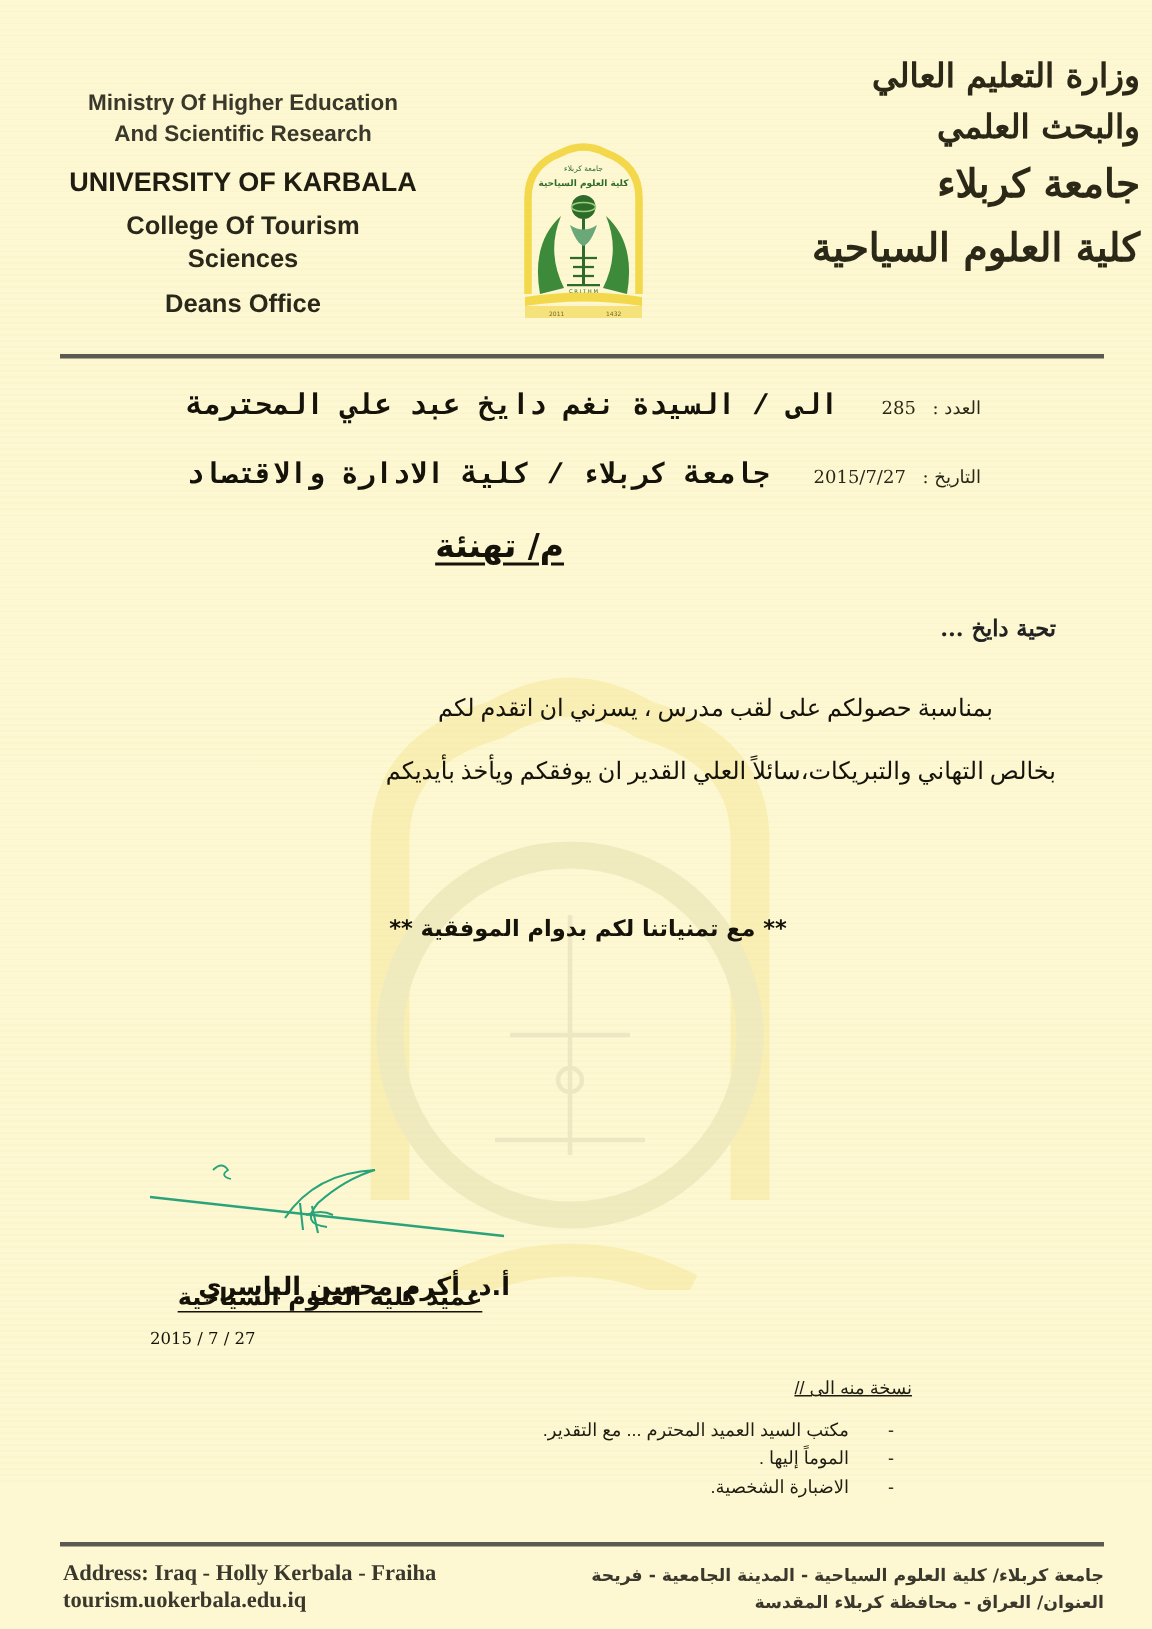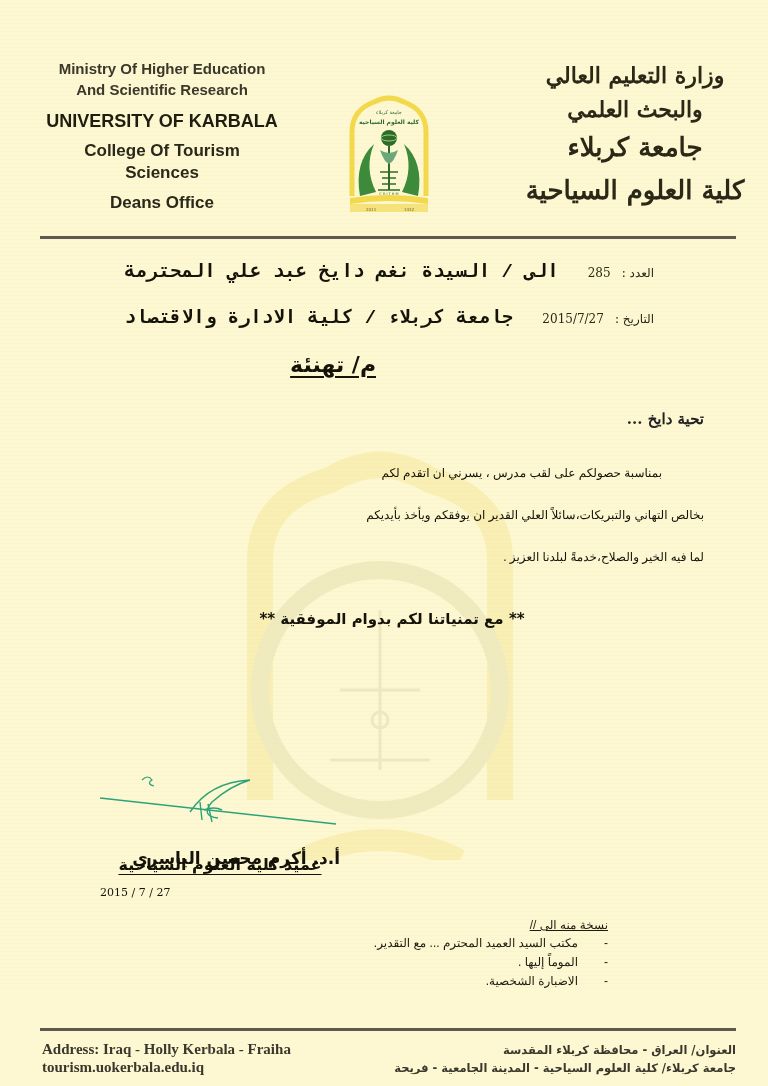--- a/index.html
+++ b/index.html
@@ -26,22 +26,22 @@
   .hdr-en .l3 { font-size: 18px; margin-top: 10px; line-height: 22px; color:#1f1d12; }
   .hdr-en .l4 { font-size: 17px; margin-top: 8px; line-height: 22px; color:#2a281a; }
   .hdr-en .l5 { font-size: 17px; margin-top: 8px; line-height: 22px; color:#2a281a; }
 
   
   .logo {
     position: absolute; left: 346px; top: 92px; width: 86px; height: 122px;
   }
   
   .hdr-ar {
-    position: absolute; left: 510px; top: 58px; width: 250px;
-    direction: rtl; text-align: center; color: #2b2818;
+    position: absolute; left: 510px; top: 34px; width: 250px;
+    direction: rtl; color: #2b2818;
     font-family: "DejaVu Serif", serif;
   }
   .hdr-ar .a1 { font-size: 22px; line-height: 34px; font-weight: bold; letter-spacing: -0.5px; }
   .hdr-ar .a2 { font-size: 26px; line-height: 42px; font-weight: bold; }
   .hdr-ar .a3 { font-size: 26px; line-height: 44px; font-weight: bold; }
   .hdr-ar .a4 { font-size: 20px; line-height: 32px; font-weight: bold; }
 
   .rule-top {
     position: absolute; left: 40px; top: 236px; width: 696px; height: 3px;
     background: #5c5a50;
@@ -66,21 +66,21 @@
     font-family: "DejaVu Sans", sans-serif; font-weight: bold; font-size: 22px; color:#151309;
     text-decoration: underline; text-underline-offset: 4px;
   }
 
   .greeting {
     position: absolute; right: 64px; top: 410px; direction: rtl;
     font-family: "DejaVu Serif", serif; font-size: 15px; font-weight: bold; color:#222;
   }
   .body-text {
     position: absolute; right: 64px; top: 452px; width: 600px; direction: rtl;
-    font-family: Liberation Sans, sans-serif; font-size: 12px; line-height: 42px; color:#151309;
+    font-family: Liberation Serif, serif; font-size: 16px; line-height: 42px; color:#151309;
     text-align: justify;
   }
   .body-text p { margin: 0; }
   .body-text .p1 { padding-right: 42px; }
   .wish {
     position: absolute; left: 0; width: 768px; top: 610px; text-align: center; direction: rtl;
     font-family: "DejaVu Sans", sans-serif; font-weight: bold; font-size: 15px; color:#151309;
     padding-left: 8px;
   }
 
@@ -99,21 +99,21 @@
     position: absolute; left: 100px; width: 240px; top: 886px; text-align: left;
     font-family: "DejaVu Serif", serif; font-size: 11px; color:#151309;
   }
 
   
   .copies {
     position: absolute; right: 160px; top: 918px; direction: rtl; width: 260px;
     font-family: "Liberation Sans", sans-serif; font-size: 12px; color:#1f1d12;
   }
   .copies .ttl { text-decoration: underline; font-weight: normal; margin-bottom: 2px; }
-  .copies ul { list-style: none; margin: 0; padding: 0; }
+  .copies ul { list-style: none; margin: 12px; padding: 0; }
   .copies li { line-height: 19px; }
   .copies li .dash { display: inline-block; width: 16px; margin-left: 14px; text-align: right; }
 
   
   .foot-en {
     position: absolute; left: 42px; top: 1040px;
     font-family: Liberation Serif, serif; font-weight: bold; font-size: 15px; color:#3a382c; line-height: 18px;
   }
   .foot-ar {
     position: absolute; right: 32px; top: 1041px; direction: rtl; text-align: right;
@@ -191,21 +191,20 @@
     <span class="lbl">التاريخ :</span>
     <span class="val">2015/7/27</span>
     <span class="big">جامعة كربلاء / كلية الادارة والاقتصاد</span>
   </div>
   <div class="subject">م/ تهنئة</div>
 
   <div class="greeting">تحية دايخ ...</div>
   <div class="body-text">
     <p class="p1">بمناسبة حصولكم على لقب مدرس ، يسرني ان اتقدم لكم</p>
     <p>بخالص التهاني والتبريكات،سائلاً العلي القدير ان يوفقكم ويأخذ بأيديكم</p>
-    <p>لما فيه الخير والصلاح،خدمةً لبلدنا العزيز .</p>
   </div>
   <div class="wish">** مع تمنياتنا لكم بدوام الموفقية **</div>
 
   <svg class="signature" viewBox="0 0 240 60">
     <path d="M0 26 L236 52" stroke="#2aa37a" stroke-width="1.6" fill="none"></path>
     <path d="M90 40 Q110 10 150 8 Q130 14 112 30 Q100 44 118 46" stroke="#2aa37a" stroke-width="1.4" fill="none"></path>
     <path d="M100 30 L102 48 M108 32 L112 50 M104 38 Q114 34 122 38" stroke="#2aa37a" stroke-width="1.4" fill="none"></path>
     <path d="M42 8 Q48 2 52 8 Q46 12 54 14" stroke="#2aa37a" stroke-width="1.2" fill="none"></path>
   </svg>
   <div class="sig-name">أ.د. أكرم محسن الياسري</div>
@@ -221,16 +220,16 @@
     </ul>
   </div>
 
   <div class="rule-bottom"></div>
 
   <div class="foot-en">
     <div>Address: Iraq - Holly Kerbala - Fraiha</div>
     <div>tourism.uokerbala.edu.iq</div>
   </div>
   <div class="foot-ar">
+    <div>جامعة كربلاء/ كلية العلوم السياحية - المدينة الجامعية - فريحة</div>
     <div>العنوان/ العراق - محافظة كربلاء المقدسة</div>
-    <div>جامعة كربلاء/ كلية العلوم السياحية - المدينة الجامعية - فريحة</div>
   </div>
 </div>
 
 </body></html>

